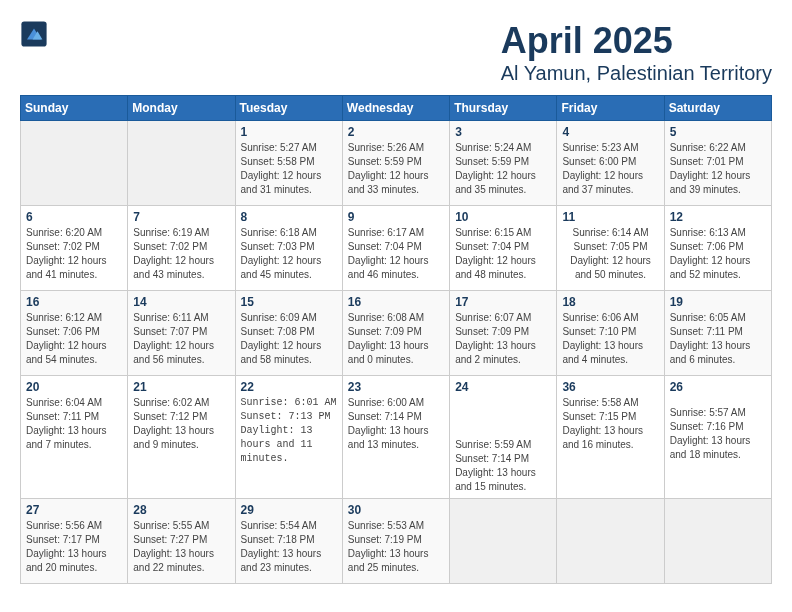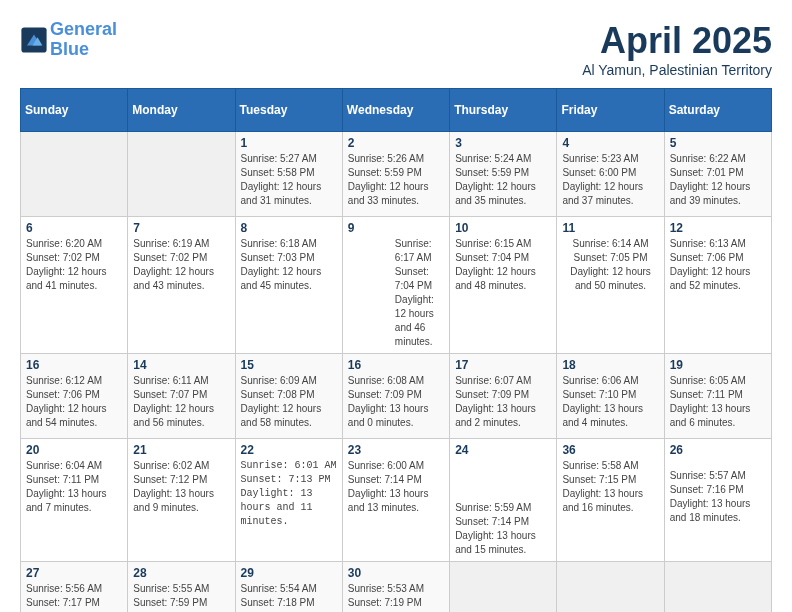--- a/index.html
+++ b/index.html
@@ -28,40 +28,40 @@
     }
     .logo-text span {
       color: #4a90d9;
     }
     .logo-icon {
       width: 28px;
       height: 28px;
       margin-right: 2px;
     }
     .title-block {
-      text-align: right;
+      text-align: left;
     }
     .month-title {
       font-size: 36px;
       color: #1a3a5c;
       font-weight: bold;
     }
     .subtitle {
-      font-size: 14px;
+      font-size: 20px;
       color: #1a3a5c;
     }
     .calendar {
       width: 100%;
       border-collapse: collapse;
       font-size: 11px;
     }
     .calendar thead th {
       background-color: #2a6db5;
       color: #fff;
-      padding: 14px 4px;
+      padding: 5px 4px;
       text-align: left;
       font-size: 12px;
       border: 1px solid #1a5a9a;
       margin-left: 31px;
     }
     .calendar tbody td {
       border: 1px solid #ccc;
       vertical-align: top;
       padding: 4px 5px;
       height: 85px;
@@ -91,24 +91,20 @@
 </head>
 <body>
 
 <div class="header">
   <div class="logo">
     <svg class="logo-icon" viewBox="0 0 40 40">
       <rect x="2" y="2" width="36" height="36" rx="4" fill="#1a3a5c"></rect>
       <polygon points="10,28 20,12 30,28" fill="#4a90d9"></polygon>
       <polygon points="18,28 25,16 32,28" fill="#6ab0e8"></polygon>
     </svg>
-    <div class="logo-text">
-      <div><span>General</span></div>
-      <div style="color:#4a90d9;">Blue</div>
-    </div>
   </div>
   <div class="title-block">
     <div class="month-title">April 2025</div>
     <div class="subtitle">Al Yamun, Palestinian Territory</div>
   </div>
 </div>
 
 <table class="calendar">
   <thead>
     <tr>
@@ -170,21 +166,21 @@
 Daylight: 12 hours and 43 minutes.</div>
         </td>
         <td>
           <span class="day-num">8</span>
           <div class="day-info" style="white-space: pre-line;">Sunrise: 6:18 AM
 Sunset: 7:03 PM
 Daylight: 12 hours and 45 minutes.</div>
         </td>
         <td>
           <span class="day-num">9</span>
-          <div class="day-info" style="white-space: pre-line; margin-left: 47px;">Sunrise: 6:17 AM
+          <div class="day-info" style="white-space: pre-line;">Sunrise: 6:17 AM
 Sunset: 7:04 PM
 Daylight: 12 hours and 46 minutes.</div>
         </td>
         <td>
           <span class="day-num">10</span>
           <div class="day-info" style="white-space: pre-line;">Sunrise: 6:15 AM
 Sunset: 7:04 PM
 Daylight: 12 hours and 48 minutes.</div>
         </td>
         <td>
@@ -291,21 +287,21 @@
       <tr>
         <td>
           <span class="day-num">27</span>
           <div class="day-info" style="white-space: pre-line;">Sunrise: 5:56 AM
 Sunset: 7:17 PM
 Daylight: 13 hours and 20 minutes.</div>
         </td>
         <td>
           <span class="day-num">28</span>
           <div class="day-info" style="white-space: pre-line;">Sunrise: 5:55 AM
-Sunset: 7:59 PM
+Sunset: 7:27 PM
 Daylight: 13 hours and 22 minutes.</div>
         </td>
         <td>
           <span class="day-num">29</span>
           <div class="day-info" style="white-space: pre-line;">Sunrise: 5:54 AM
 Sunset: 7:18 PM
 Daylight: 13 hours and 23 minutes.</div>
         </td>
         <td>
           <span class="day-num">30</span>

